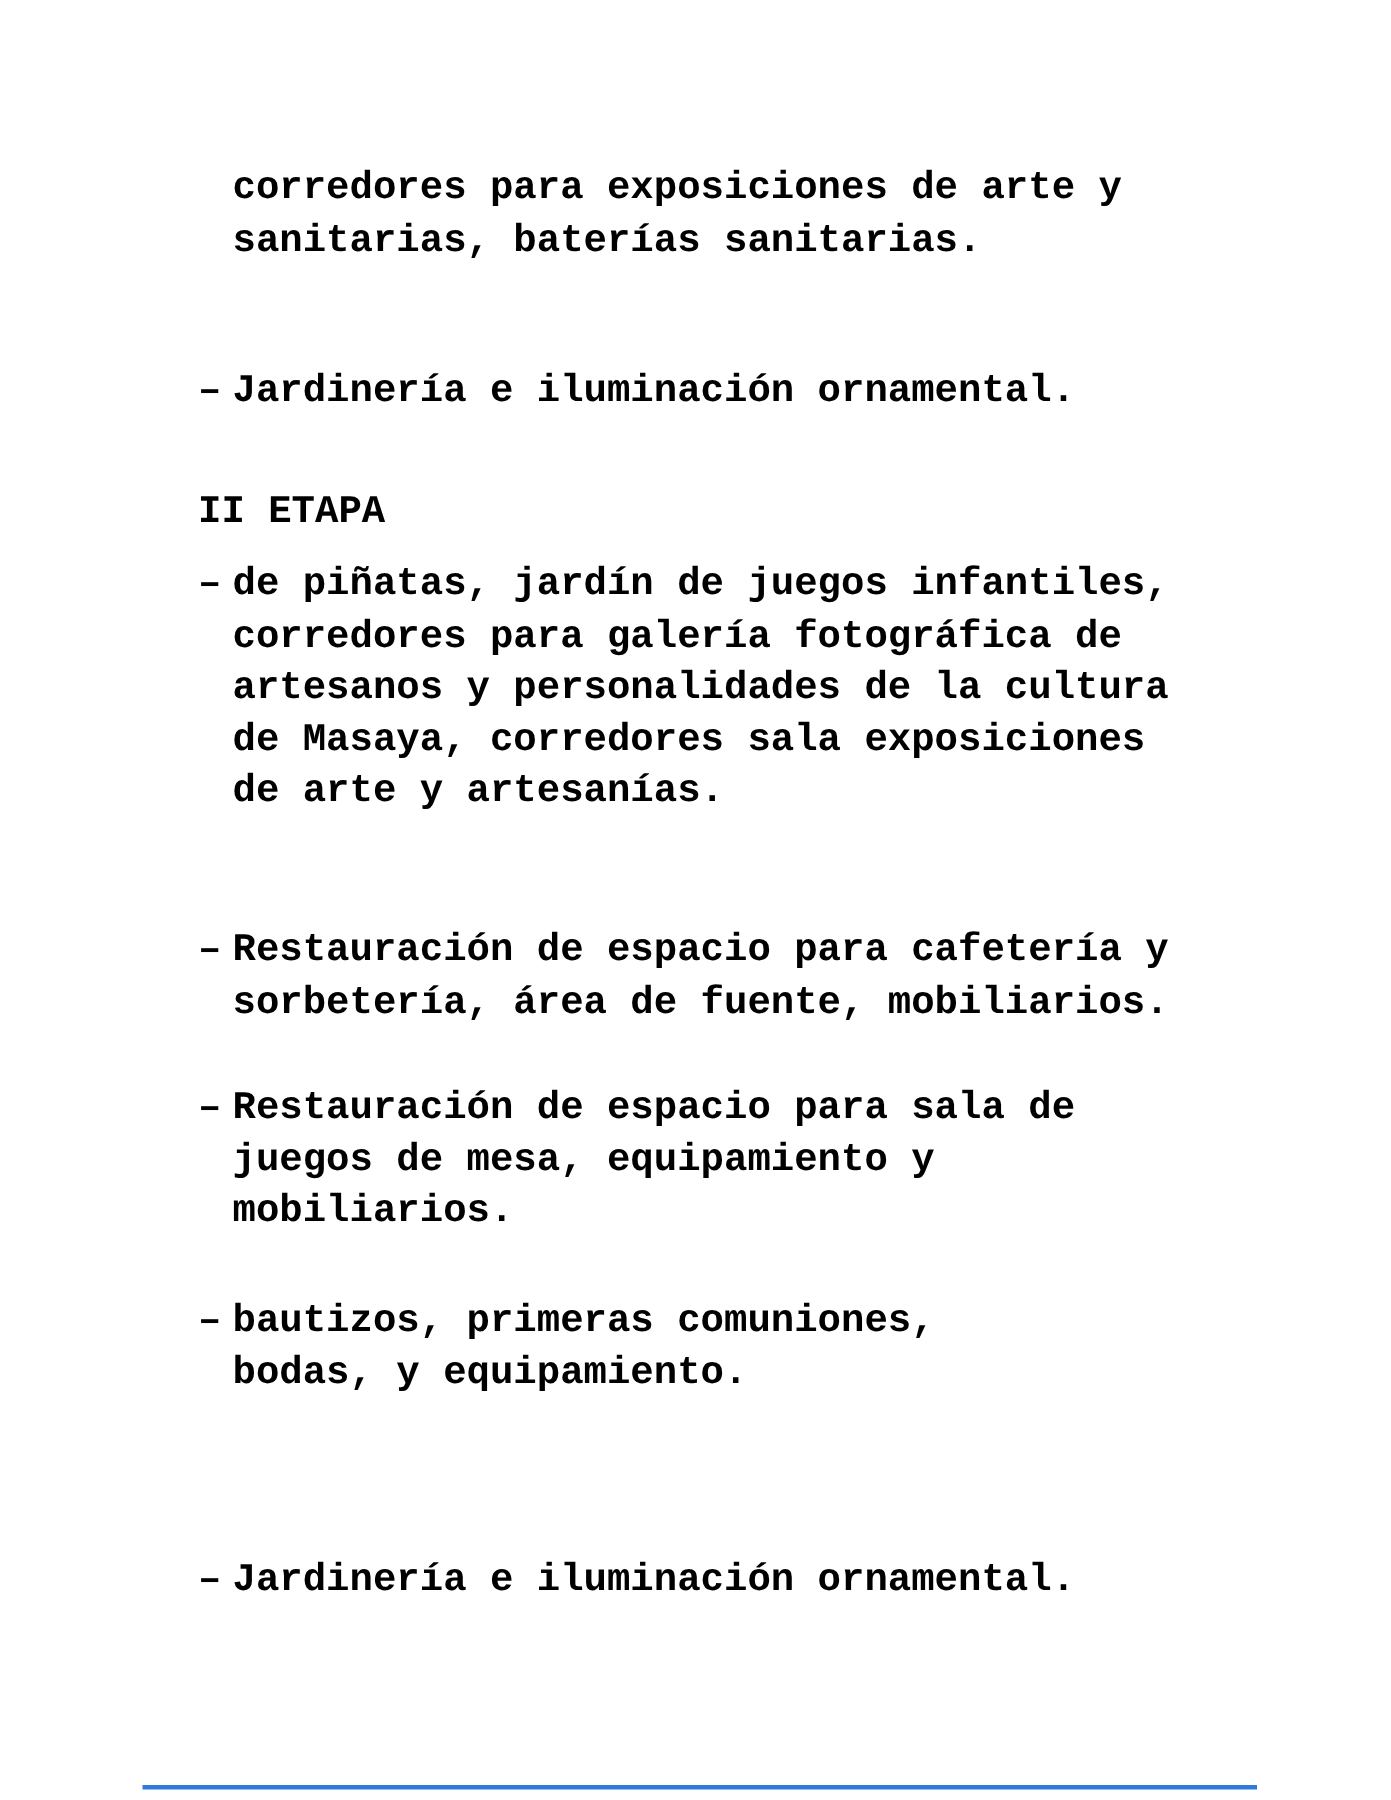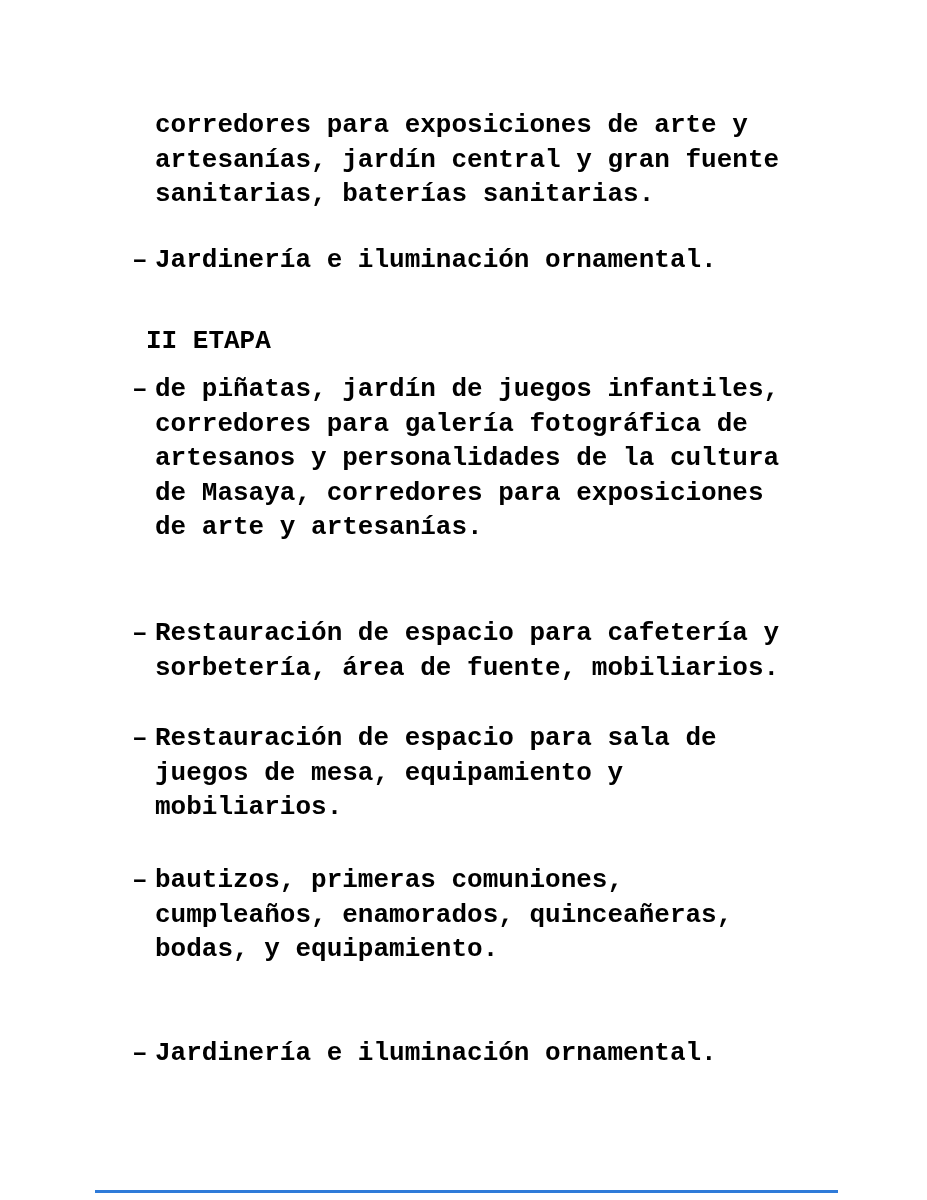--- a/index.html
+++ b/index.html
@@ -27,38 +27,38 @@
   }
   .block .marker {
     position: absolute;
     left: 0;
     top: 0;
   }
   .lines.indented {
     margin-left: 23px;
   }
   .lines.flush {
-    margin-left: 14px;
+    margin-left: 0;
   }
   .footer-rule {
     position: absolute;
     left: 95px;
     top: 1190px;
     width: 743px;
     height: 3px;
   }
 </style>
 </head>
 <body>
 
 <div class="page" style="background: rgb(255, 255, 255); color: rgb(0, 0, 0);">
   <div id="blocks">
-      <div class="block" style="top: 108px;"><div class="lines indented"><div>corredores para exposiciones de arte y</div><div>artesanías, jardín central y gran fuente</div><div>sanitarias, baterías sanitarias.</div></div></div>
+      <div class="block" style="top: 108px;"><div class="lines indented"><div>corredores para exposiciones de arte y</div><div>sanitarias, baterías sanitarias.</div></div></div>
       <div class="block" style="top: 243px;"><span class="marker">–</span><div class="lines indented"><div>Jardinería e iluminación ornamental.</div></div></div>
       <div class="block" style="top: 324px;"><div class="lines flush"><div>II ETAPA</div></div></div>
-      <div class="block" style="top: 372px;"><span class="marker">–</span><div class="lines indented"><div>de piñatas, jardín de juegos infantiles,</div><div>corredores para galería fotográfica de</div><div>artesanos y personalidades de la cultura</div><div>de Masaya, corredores para exposiciones</div><div>de arte y artesanías.</div></div></div>
+      <div class="block" style="top: 372px;"><span class="marker">–</span><div class="lines indented"><div>de piñatas, jardín de juegos infantiles,</div><div>corredores para galería fotográfica de</div><div>artesanos y personalidades de la cultura</div><div>de Masaya, corredores sala exposiciones</div><div>de arte y artesanías.</div></div></div>
       <div class="block" style="top: 616px;"><span class="marker">–</span><div class="lines indented"><div>Restauración de espacio para cafetería y</div><div>sorbetería, área de fuente, mobiliarios.</div></div></div>
       <div class="block" style="top: 721px;"><span class="marker">–</span><div class="lines indented"><div>Restauración de espacio para sala de</div><div>juegos de mesa, equipamiento y</div><div>mobiliarios.</div></div></div>
-      <div class="block" style="top: 863px;"><span class="marker">–</span><div class="lines indented"><div>bautizos, primeras comuniones,</div><div>cumpleaños, enamorados, quinceañeras,</div><div>bodas, y equipamiento.</div></div></div>
+      <div class="block" style="top: 863px;"><span class="marker">–</span><div class="lines indented"><div>bautizos, primeras comuniones,</div><div>bodas, y equipamiento.</div></div></div>
       <div class="block" style="top: 1036px;"><span class="marker">–</span><div class="lines indented"><div>Jardinería e iluminación ornamental.</div></div></div>
     </div>
   <div class="footer-rule" style="background: rgb(47, 123, 217);"></div>
 </div>
 
 </body></html>

